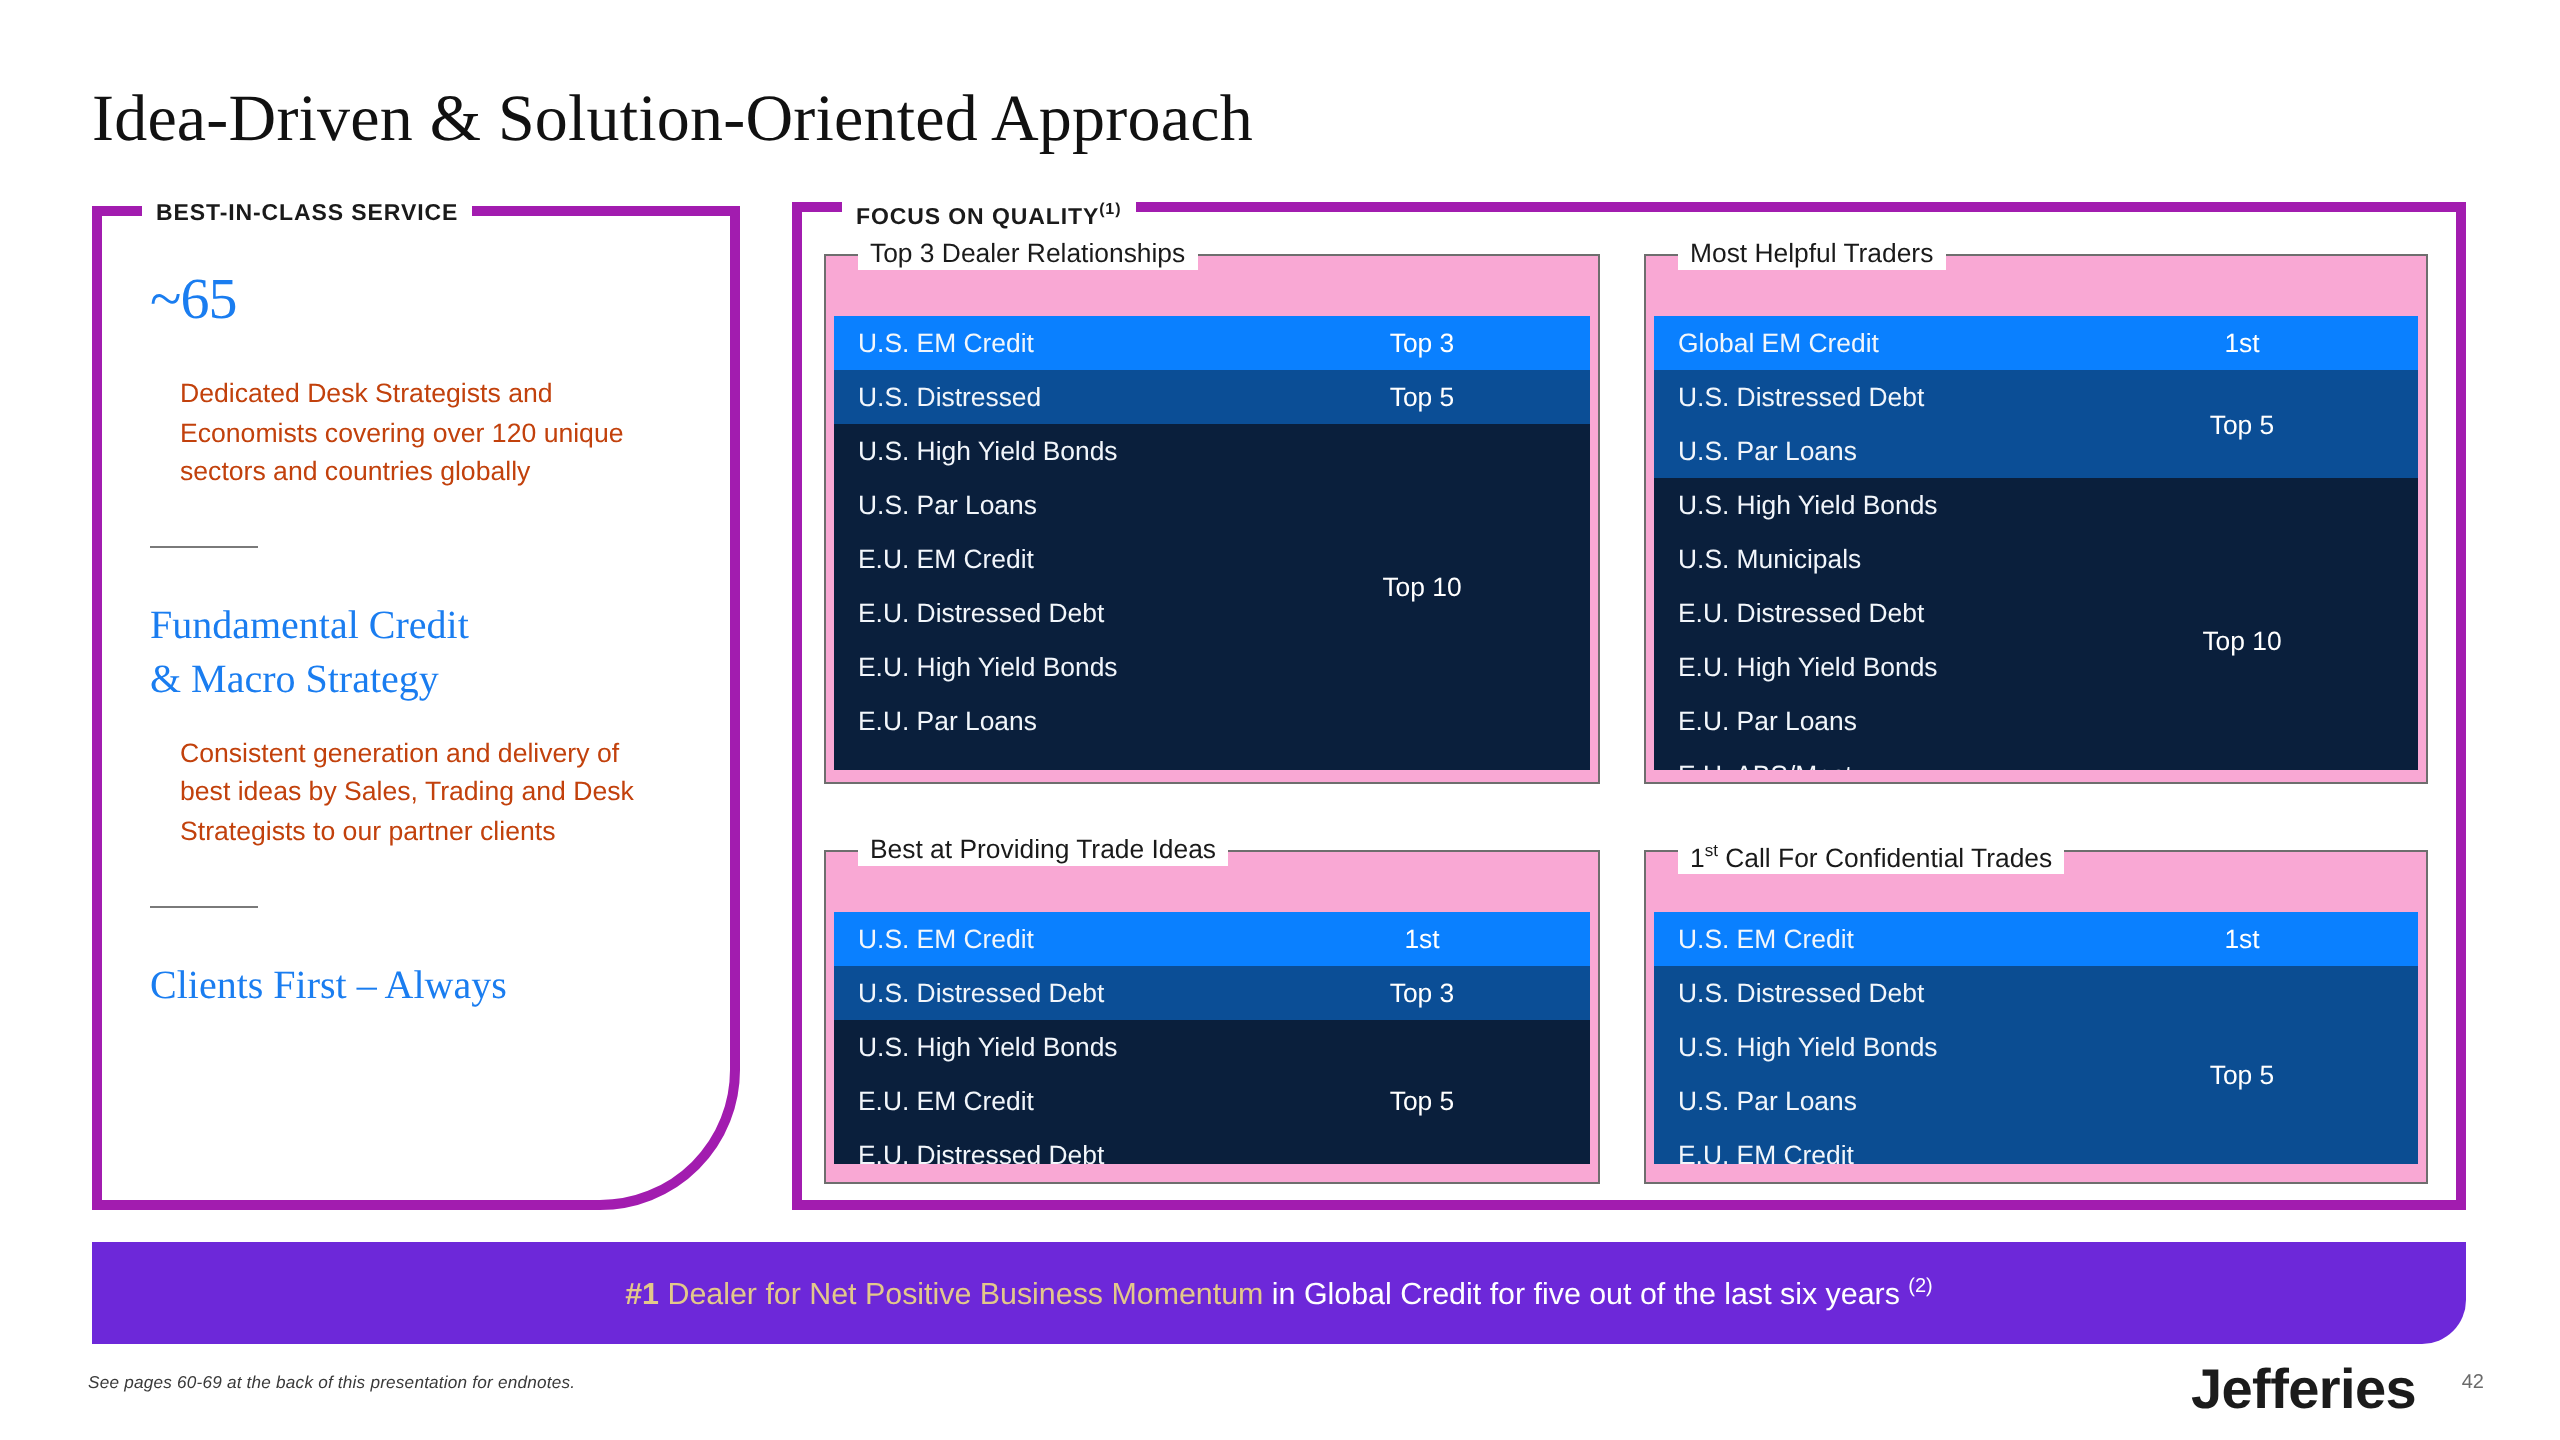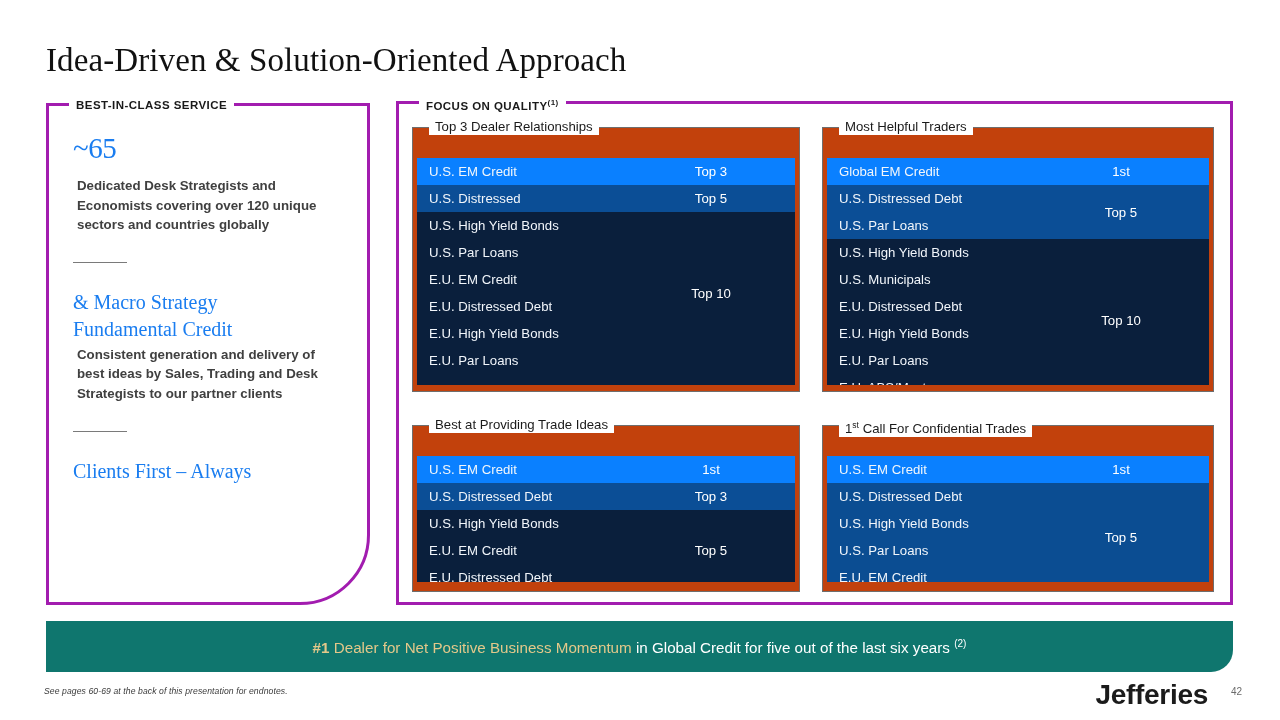--- a/index.html
+++ b/index.html
@@ -27,21 +27,21 @@
     font-size: 33px;
     font-weight: 400;
     letter-spacing: 0.1px;
     color: #111111;
     white-space: nowrap;
   }
 
   
   .frame {
     position: absolute;
-    border: 3px solid #a21caf;
+    border: 5px solid #a21caf;
     box-sizing: border-box;
     background: #ffffff;
   }
   .frame-legend {
     position: absolute;
     top: -8px;
     left: 20px;
     background: #ffffff;
     padding: 0 7px;
     font-size: 11.5px;
@@ -76,23 +76,22 @@
     font-size: 29px;
     line-height: 44px;
     color: #1a7df0;
     font-weight: 400;
     margin: 0 0 6px 0;
     letter-spacing: -0.5px;
   }
   .body-copy {
     font-size: 13.3px;
     line-height: 19.6px;
-    color: #404040;
-    margin: 4px;
-    font-weight: bold;
+    color: #c2410c;
+    margin: 15px;
   }
   .rule {
     width: 54px;
     height: 1px;
     background: #7a7a7a;
     margin: 27px 0 27px 0;
   }
   .sub-head {
     font-family: "Liberation Serif", serif;
     font-size: 20px;
@@ -108,21 +107,21 @@
     top: 101px;
     width: 837px;
     height: 504px;
   }
 
   
   .card {
     position: absolute;
     border: 1px solid #6e6e6e;
     box-sizing: border-box;
-    background: #c2410c;
+    background: #f9a8d4;
     text-align: center;
   }
   .card-legend {
     position: absolute;
     top: -9px;
     left: 16px;
     background: #ffffff;
     padding: 0 6px;
     font-size: 13.2px;
     font-weight: 400;
@@ -193,21 +192,21 @@
   #card-traders .band .rank,
   #card-first-call .band .rank { width: 176px; }
 
   
   #banner {
     position: absolute;
     left: 46px;
     top: 621px;
     width: 1187px;
     height: 51px;
-    background: #0f766e;
+    background: #6d28d9;
     border-bottom-right-radius: 22px;
     display: flex;
     align-items: center;
     justify-content: center;
   }
   .banner-text {
     font-size: 15.2px;
     color: #ffffff;
     line-height: 18px;
     white-space: nowrap;
@@ -255,22 +254,22 @@
   <div class="left-inner">
 
     <div>
       <div class="big-stat">~65</div>
       <p class="body-copy">Dedicated Desk Strategists and Economists covering over 120 unique sectors and countries globally</p>
     </div>
 
     <div class="rule"></div>
 
     <div>
+      <div class="sub-head">Fundamental Credit</div>
       <div class="sub-head">&amp; Macro Strategy</div>
-      <div class="sub-head">Fundamental Credit</div>
       <p class="body-copy">Consistent generation and delivery of best ideas by Sales, Trading and Desk Strategists to our partner clients</p>
     </div>
 
     <div class="rule"></div>
 
     <div>
       <div class="sub-head">Clients First – Always</div>
     </div>
   </div>
 </div>

